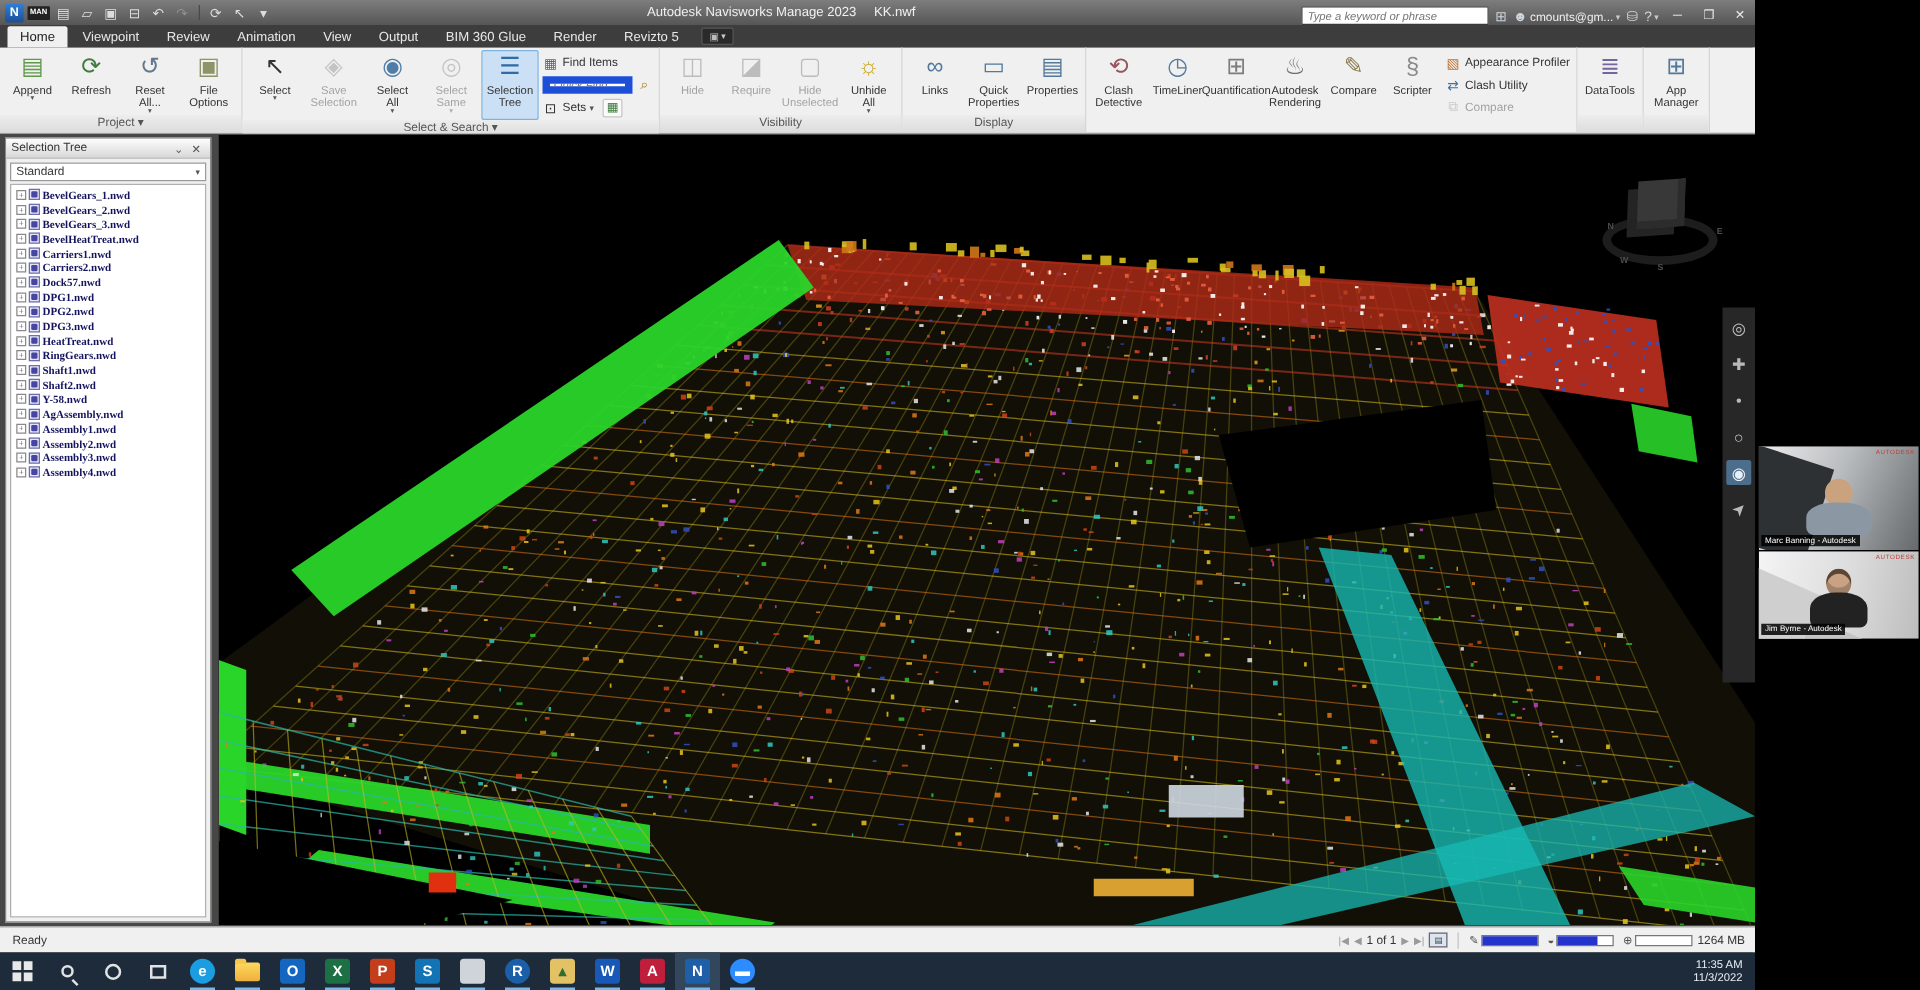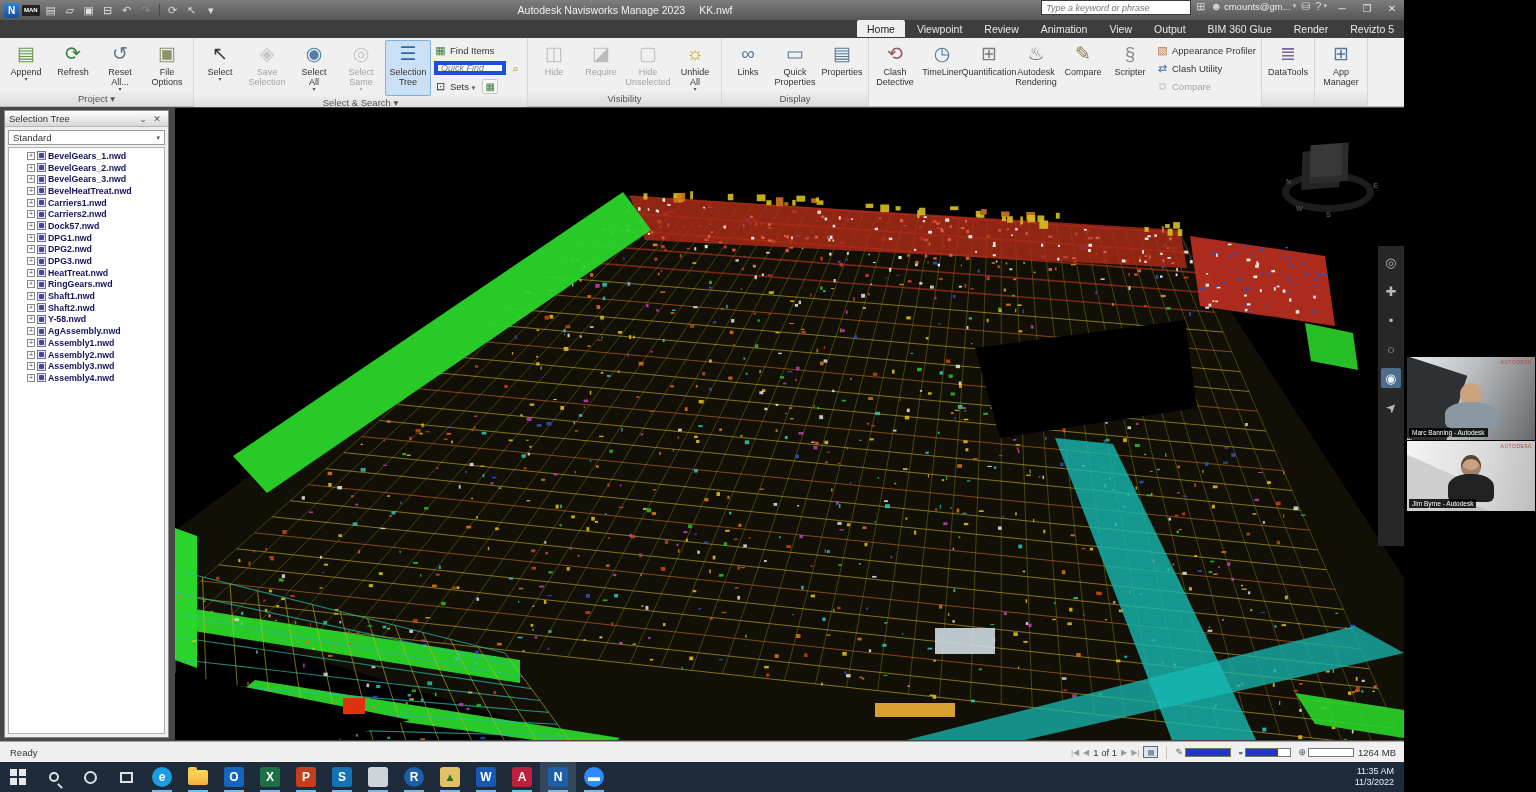--- a/index.html
+++ b/index.html
@@ -21,33 +21,33 @@
   .qat-ic.dim { color:#8f8f8f; }
   .n-logo { width:15px; height:15px; background:linear-gradient(#2f7fd6,#1b4f96); color:#fff;
     font-weight:bold; font-size:10px; display:flex; align-items:center; justify-content:center;
     border-radius:2px; }
   .man-badge { height:11px; background:#222; color:#fff; font-size:6px; font-weight:bold;
     display:flex; align-items:center; padding:0 2px; border-radius:1px; }
   .qat-sep { width:1px; height:12px; background:#4a4a4a; margin:0 2px; }
   .title-text { position:absolute; left:460px; width:330px; text-align:center; white-space:nowrap;
     color:#f0f0f0; }
   .title-text b { font-weight:normal; margin-left:14px; }
-  .tb-right { position:absolute; right:2px; top:0; height:20px; display:flex; align-items:flex-start; gap:5px; }
+  .tb-right { position:absolute; right:2px; top:0; height:20px; display:flex; align-items:flex-end; gap:5px; }
   .search-box { width:150px; height:15px; background:#fff; border:1px solid #3a3a3a;
     font-size:9px; font-style:italic; color:#777; padding:0 4px;
     font-family:"Liberation Sans", sans-serif; }
   .tbr-ic { color:#cfd6dd; font-size:11px; display:flex; align-items:center; gap:2px; }
   .account { font-size:9.5px; color:#f0f0f0; }
   .caret { font-size:7px; color:#c9c9c9; }
   .winbtn { width:20px; height:16px; display:flex; align-items:center; justify-content:center;
     color:#e8e8e8; font-size:10px; }
 
   
   .tabrow { position:absolute; left:0; top:20px; width:1404px; height:18px; background:#3d3d3d;
-    display:flex; align-items:flex-end; padding-left:6px; gap:2px;flex-direction:column; }
+    display:flex; align-items:flex-end; padding-left:6px; gap:2px; }
   .tab { height:17px; padding:0 10px; display:flex; align-items:center; font-size:10.5px;
     color:#e8e8e8; cursor:default; }
   .tab.active { background:#f0f0f0; color:#222; border-radius:2px 2px 0 0; }
   .tab-cam { width:26px; height:14px; margin-left:6px; margin-bottom:2px; background:#2a2a2a;
     border:1px solid #555; border-radius:2px; display:flex; align-items:center; justify-content:center;
     color:#bbb; font-size:8px; gap:2px; }
 
   
   .ribbon { position:absolute; left:0; top:38px; width:1404px; height:69px; background:#f0f0f0;
     border-bottom:1px solid #b9b9b9; display:flex; }
@@ -61,40 +61,40 @@
     font-size:19px; line-height:24px; }
   .btn-big .bl { font-size:9px; color:#333; text-align:center; line-height:10px; white-space:pre-line;
     margin-top:1px; }
   .btn-big .dd { font-size:6px; color:#555; line-height:5px; }
   .btn-big.disabled { opacity:.42; }
   .btn-big.active { background:#cbe0f5; box-shadow:inset 0 0 0 1px #7fb2dd; }
   .rcol { display:flex; flex-direction:column; justify-content:flex-start; gap:2px; padding:2px 2px; }
   .rrow { display:flex; align-items:center; gap:3px; height:16px; font-size:9.5px; color:#333; }
   .rrow .ri { width:13px; text-align:center; font-size:11px; }
   .rrow.disabled { opacity:.42; }
-  .qfind { width:72px; height:14px; border:4px solid #1d4ed8; background:#fff; font-size:9px;
+  .qfind { width:72px; height:14px; border:6px solid #1d4ed8; background:#fff; font-size:9px;
     font-style:italic; color:#888; padding:0 3px; font-family:"Liberation Sans", sans-serif; }
   .mini-btn { width:16px; height:15px; border:1px solid #c5c5c5; background:#fafafa; border-radius:2px;
     display:flex; align-items:center; justify-content:center; font-size:10px; }
 
   
   .client { position:absolute; left:0; top:107px; width:1404px; height:634px; background:#474747; }
 
   
   .panel { position:absolute; left:4px; top:3px; width:165px; height:628px; background:#f0f0f0;
     border:1px solid #8a8a8a; display:flex; flex-direction:column; }
   .panel-hdr { height:16px; background:linear-gradient(#fdfdfd,#d8d8d8); display:flex;
     align-items:center; font-size:9.5px; color:#333; padding:0 4px; border-bottom:1px solid #b5b5b5; }
   .panel-hdr .sp { flex:1; }
   .panel-hdr .hic { width:14px; text-align:center; color:#555; font-size:9px; }
   .combo { margin:3px 3px 2px 3px; height:15px; border:1px solid #9a9a9a; background:#fff;
     display:flex; align-items:center; font-size:9.5px; color:#333; padding:0 4px;justify-content:flex-end; }
   .combo .sp { flex:1; }
   .tree { flex:1; background:#fff; border:1px solid #b0b0b0; margin:0 3px 3px 3px; overflow:hidden;
-    padding:2px 0 0 18px; }
+    padding:2px 0 0 4px;font-family:Liberation Serif, serif; }
   .titem { display:flex; align-items:center; height:11.7px; gap:2px; }
   .texp { width:8px; height:8px; border:1px solid #898989; background:#fff; font-size:7px;
     line-height:6px; text-align:center; color:#444; flex:0 0 auto; }
   .tdoc { width:9px; height:9px; background:#e4e4f6; border:1px solid #6f6fae; flex:0 0 auto;
     position:relative; }
   .tdoc::after { content:""; position:absolute; left:1px; top:1px; width:5px; height:5px;
     background:#4646a0; border-radius:1px; }
   .tlabel { font-size:8.8px; font-weight:bold; color:#14145e; white-space:nowrap; }
 
   

